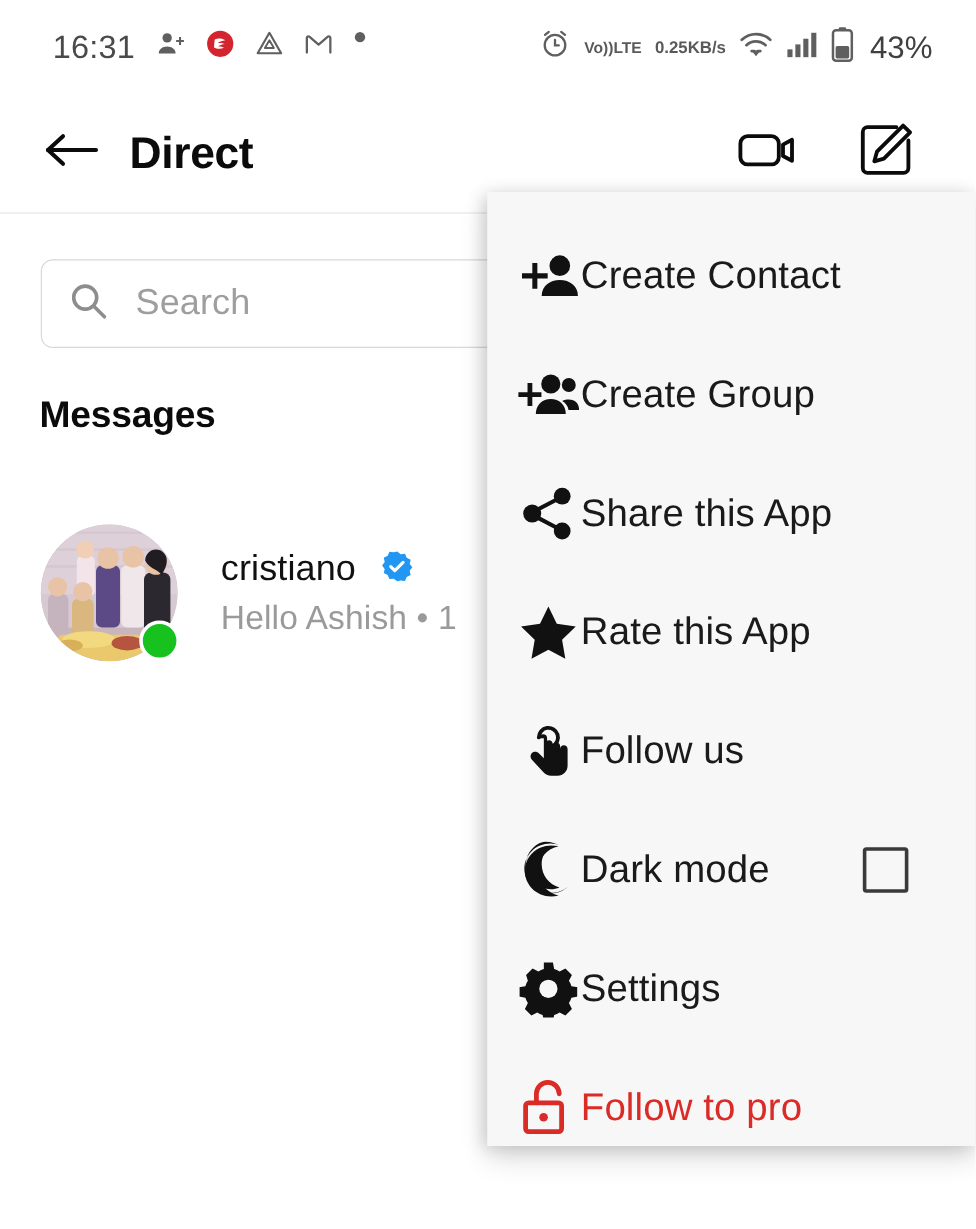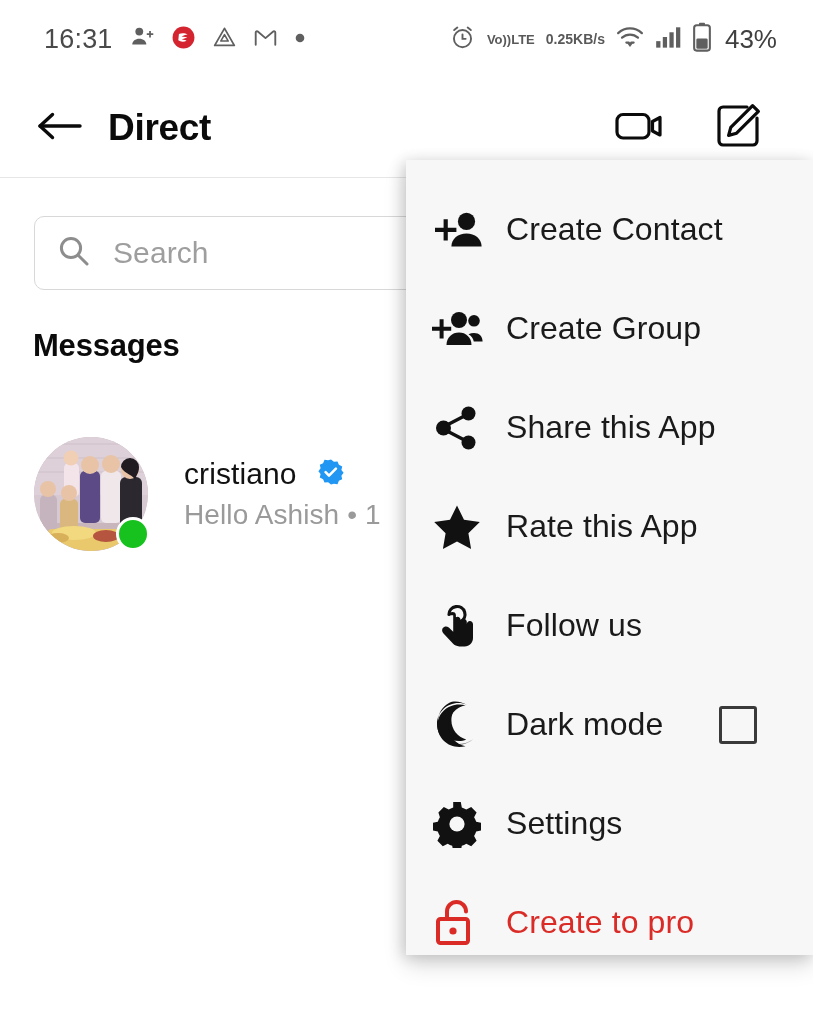--- a/index.html
+++ b/index.html
@@ -24,21 +24,21 @@
     height: 78px;
     display: flex;
     align-items: center;
     justify-content: space-between;
     padding: 0 36px 0 44px;
     box-sizing: border-box;
     background: #ffffff;
   }
   .status-left {
     display: flex;
-    align-items: center;
+    align-items: flex-start;
     gap: 16px;
   }
   .status-time {
     font-size: 27px;
     color: #4a4a4a;
     font-weight: 400;
     letter-spacing: 0.2px;
     white-space: nowrap;
   }
   .status-right {
@@ -233,21 +233,20 @@
     width: 54px;
     height: 54px;
     display: flex;
     align-items: center;
     justify-content: center;
     flex: 0 0 auto;
   }
   .menu-label {
     font-size: 32px;
     color: #1a1a1a;
-    margin-left: 22px;
     letter-spacing: 0.1px;
     white-space: nowrap;
     flex: 1 1 auto;
   }
   .menu-item.danger .menu-label { color: #db2b27; }
   .menu-checkbox {
     width: 38px;
     height: 38px;
     border: 3px solid #3a3a3a;
     border-radius: 3px;
@@ -537,16 +536,16 @@
   </div>
 
   <div class="menu-item danger">
     <span class="menu-icon">
       <svg width="46" height="50" viewBox="0 0 46 50">
           <path d="M13 21v-7.5a9.5 9.5 0 0 1 19 0" fill="none" stroke="#db2b27" stroke-width="4" stroke-linecap="round"></path>
           <rect x="4" y="21" width="30" height="24" rx="2.5" fill="none" stroke="#db2b27" stroke-width="4"></rect>
           <circle cx="19" cy="33" r="3.6" fill="#db2b27"></circle>
         </svg>
     </span>
-    <span class="menu-label">Create to pro</span>
+    <span class="menu-label">Follow to pro</span>
   </div>
 
 </div>
 
 </body></html>

